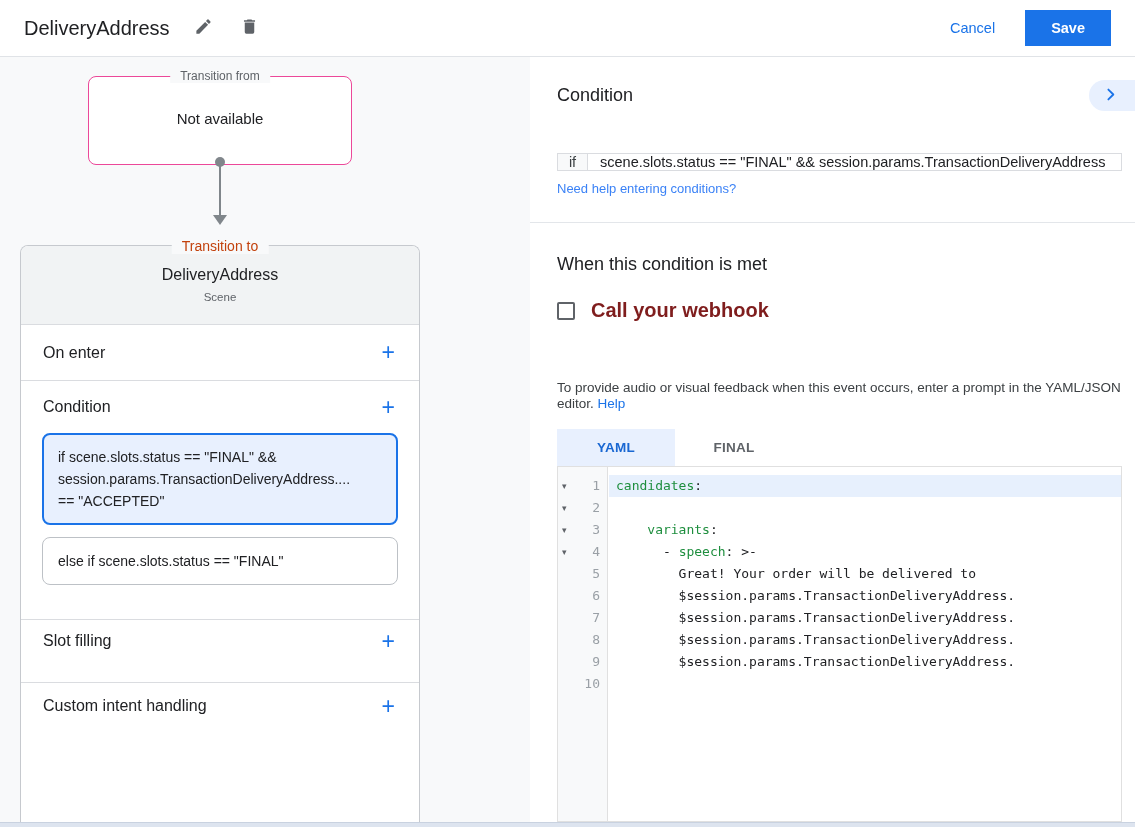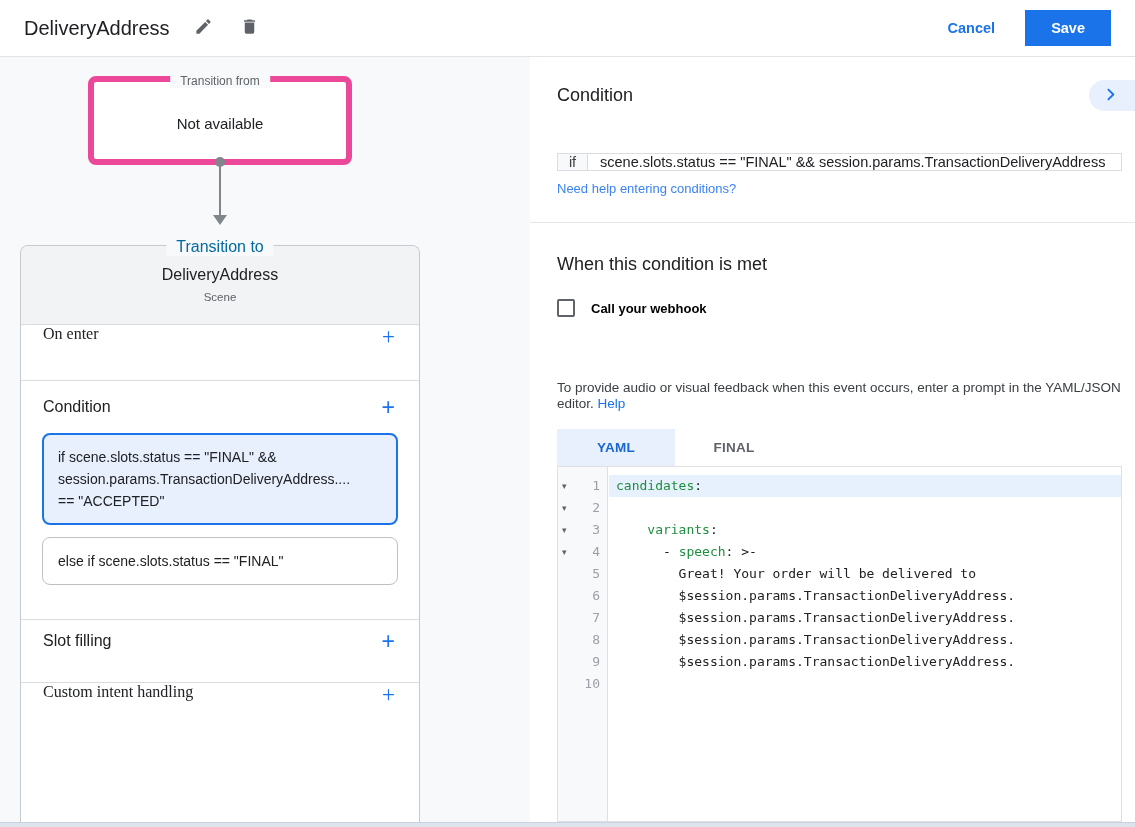--- a/index.html
+++ b/index.html
@@ -9,50 +9,50 @@
   
   .topbar { position:absolute; left:0; top:0; right:0; height:57px; background:#fff;
     border-bottom:1px solid #e0e3e7; display:flex; align-items:center;
     justify-content:space-between; padding:0 24px; z-index:5; }
   .tb-left { display:flex; align-items:center; gap:22px; }
   .tb-title { font-size:20px; color:#202124; }
   .icon-btn { background:none; border:none; cursor:pointer; width:24px; height:24px;
     display:flex; align-items:center; justify-content:center; }
   .tb-right { display:flex; align-items:center; gap:30px; }
   .cancel-btn { background:none; border:none; color:#1a73e8; font-size:14.5px;
-    font-weight:bold; cursor:pointer; font-family:inherit; }
+    font-weight:normal; cursor:pointer; font-family:inherit; }
   .save-btn { background:#1a73e8; border:none; color:#fff; font-size:14.5px;
     font-weight:bold; border-radius:0; padding:10px 26px; cursor:pointer; font-family:inherit; }
 
   
   .canvas { position:absolute; left:0; top:57px; width:530px; bottom:5px;
     background:#f8f9fa; overflow:hidden; }
   .tfrom { position:absolute; left:88px; top:19px; width:264px; height:89px;
-    background:#fff; border:6px solid #ec4899; border-radius:8px; }
+    background:#fff; border:1px solid #ec4899; border-radius:8px; }
   .box-legend { position:absolute; top:-8px; left:50%; transform:translateX(-50%);
     background:#f8f9fa; padding:0 10px; font-size:12px; color:#5f6368; white-space:nowrap; }
   .tfrom-value { text-align:center; padding-top:33px; font-size:15px; color:#202124; }
   .conn-dot { position:absolute; left:215px; top:100px; width:10px; height:10px;
     border-radius:50%; background:#80868b; }
   .conn-line { position:absolute; left:219px; top:105px; width:2px; height:53px; background:#80868b; }
   .conn-arrow { position:absolute; left:213px; top:158px; width:0; height:0;
     border-left:7px solid transparent; border-right:7px solid transparent;
     border-top:10px solid #80868b; }
 
   .tto { position:absolute; left:20px; top:188px; width:400px; bottom:0;
     background:#fff; border:1px solid #c6c9ce; border-bottom:none;
     border-radius:8px 8px 0 0; overflow:hidden; }
   .tto-legend { position:absolute; top:181px; left:220px; transform:translateX(-50%);
-    background:#f8f9fa; padding:0 10px; font-size:16px; color:#0369a1; z-index:2; white-space:nowrap; }
+    background:#f8f9fa; padding:0 10px; font-size:14px; color:#c2410c; z-index:2; white-space:nowrap; }
   .tto-header { height:79px; background:#f1f3f4; border-bottom:1px solid #dadce0;
     text-align:center; padding-top:20px; }
   .tto-name { font-size:16px; color:#202124; }
   .tto-sub { font-size:11.5px; color:#5f6368; margin-top:7px; }
-  .sec-row { display:flex; justify-content:space-between; align-items:flex-start;
-    padding:0 22px;font-family:Liberation Serif, serif; }
+  .sec-row { display:flex; justify-content:space-between; align-items:center;
+    padding:0 22px; }
   .row-onenter { height:56px; border-bottom:1px solid #dadce0; }
   .sec { border-bottom:1px solid #dadce0; }
   .sec-head { height:52px; display:flex; justify-content:space-between;
     align-items:center; padding:0 22px; }
   .sec-head-slot { height:42px; }
   .sec-label { font-size:16px; color:#202124; }
   .plus-btn { background:none; border:none; color:#1a73e8; font-size:23px;
     line-height:1; cursor:pointer; font-family:inherit; padding:0 2px; }
   .sec-cond { padding-bottom:22px; }
   .cond-card { margin:0 21px 12px; border:1px solid #bdc1c6; border-radius:8px;
@@ -83,21 +83,21 @@
   .help-link { position:absolute; left:27px; top:124px; font-size:13px;
     color:#3b82f6; text-decoration:none; }
   .p-divider { position:absolute; left:0; right:0; top:165px; border-top:1px solid #e3e6ea; }
   .when-title { position:absolute; left:27px; top:197px; font-size:18px; color:#202124; }
   .cb-row { position:absolute; left:27px; display:flex; align-items:center; gap:16px; }
   .cb-row1 { top:242px; } .cb-row2 { top:291px; }
   .checkbox { width:18px; height:18px; border:2px solid #5f6368; border-radius:2px;
     background:#fff; cursor:pointer; flex:none; }
   .checkbox.checked { background:#1a73e8; border-color:#1a73e8; display:flex;
     align-items:center; justify-content:center; }
-  .cb-label { font-size:13px; font-weight:bold; color:#000000; }
+  .cb-label { font-size:20px; font-weight:bold; color:#7f1d1d; }
   .lang-badge { margin-left:12px; background:#f2e7fd; color:#8430ce; font-size:11px;
     font-weight:bold; padding:5px 9px; border-radius:2px; letter-spacing:.4px; }
   .hint { position:absolute; left:27px; top:323px; width:568px; font-size:13.5px;
     color:#3c4043; line-height:16px; }
   .hint a { color:#1a73e8; text-decoration:none; }
   .tabs { position:absolute; left:27px; top:372px; display:flex; }
   .tab { width:118px; height:37px; display:flex; align-items:center; justify-content:center;
     font-size:13.5px; font-weight:bold; color:#5f6368; cursor:pointer; letter-spacing:.3px; }
   .tab.active { background:#e8f0fe; color:#1967d2; }
 

